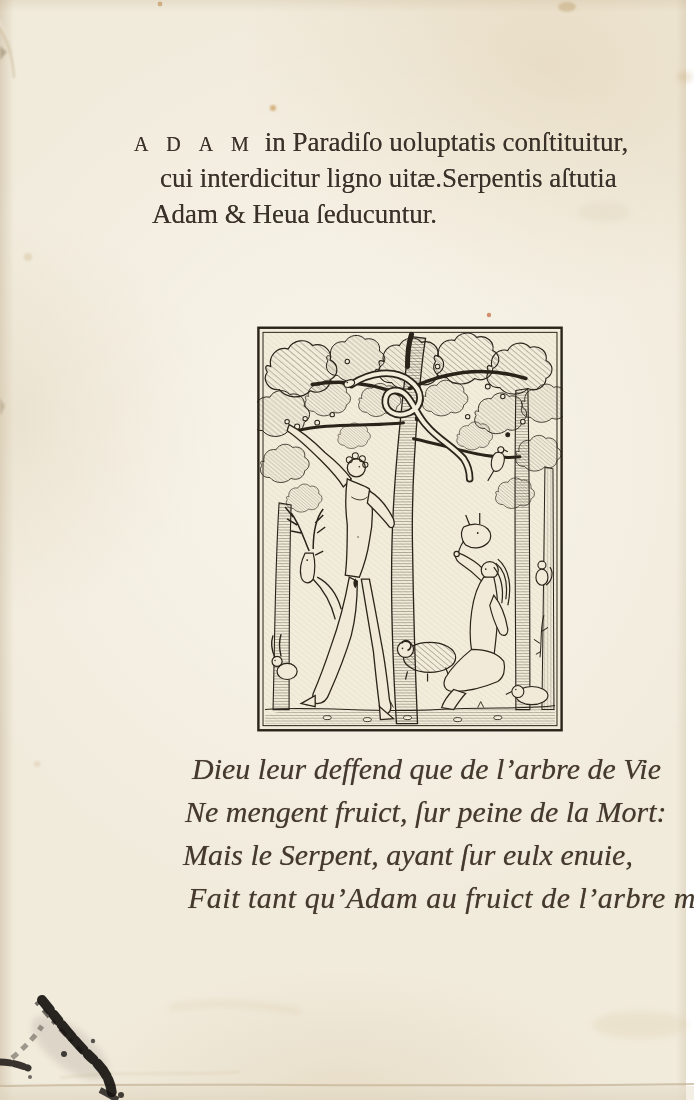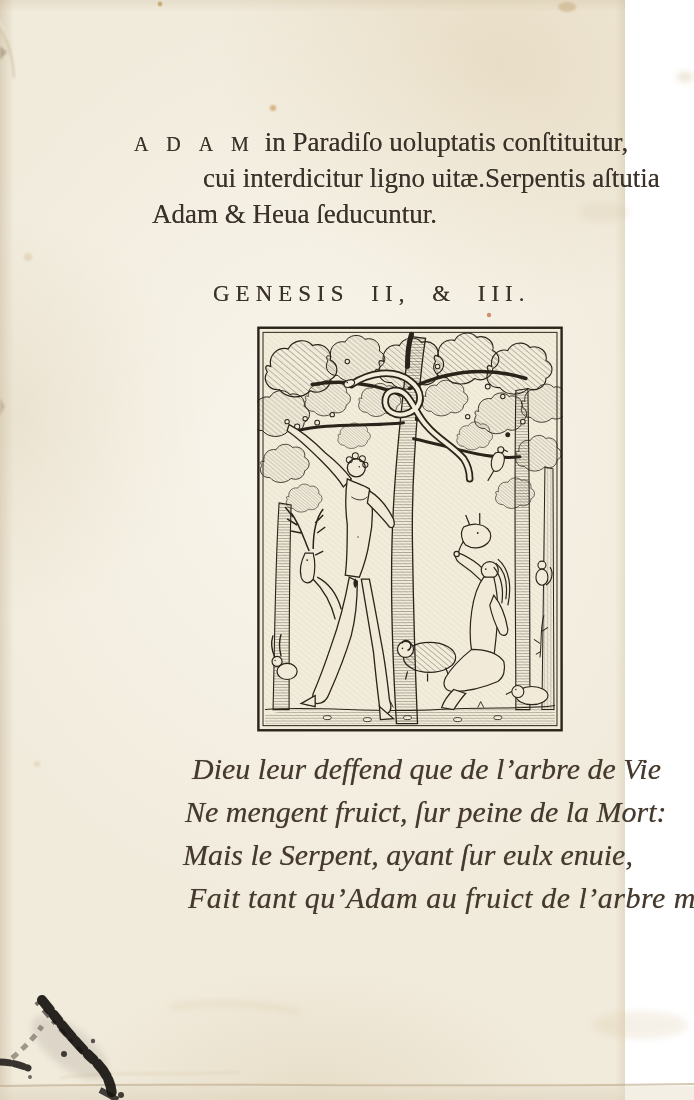--- a/index.html
+++ b/index.html
@@ -1,34 +1,34 @@
 <!DOCTYPE html>
 <html><head>
 <meta charset="utf-8">
 <style>
   html,body{margin:0;padding:0;width:694px;height:1100px;overflow:hidden;}
   .page{
-    position:relative;width:625px;height:1100px;
+    position:relative;width:686px;height:1100px;
     background-color:#f1ebdc;
     background-image:
       radial-gradient(90% 60% at 50% 42%, rgba(255,254,248,.55), rgba(255,254,248,0) 70%),
       radial-gradient(45% 22% at 80% 6%, rgba(210,185,140,.28), rgba(210,185,140,0) 100%),
       radial-gradient(30% 18% at 2% 38%, rgba(205,185,150,.25), rgba(205,185,150,0) 100%),
       radial-gradient(40% 12% at 50% 100%, rgba(210,190,155,.30), rgba(210,190,155,0) 100%),
       linear-gradient(90deg, rgba(170,148,110,.30) 0px, rgba(170,148,110,0) 14px),
       linear-gradient(-90deg, rgba(180,160,125,.22) 0px, rgba(180,160,125,0) 10px),
       linear-gradient(180deg, rgba(185,165,130,.20) 0px, rgba(185,165,130,0) 12px),
       linear-gradient(0deg, rgba(175,155,118,.28) 0px, rgba(175,155,118,0) 18px);
     font-family:"Liberation Serif","DejaVu Serif",serif;
     color:#3a322a;
   }
   .abs{position:absolute;white-space:nowrap;}
   .latin{font-size:27px;line-height:1;text-shadow:0 0 .6px rgba(56,47,38,.7);}
   .line1{left:134px;top:129px;}
-  .line2{left:160px;top:165px;margin-left:43px;}
+  .line2{left:160px;top:165px;}
   .line3{left:152px;top:201px;}
   .leadcaps{font-size:20px;letter-spacing:7px;margin-right:9px;}
   .genesis{left:213px;top:281px;font-size:23px;letter-spacing:6px;word-spacing:10px;
            text-shadow:0 0 .6px rgba(56,47,38,.7);}
   .woodcut-box{left:257px;top:326px;width:306px;height:406px;}
   .verse{left:183px;top:747px;font-size:30px;font-style:italic;line-height:43px;
          color:#45392d;text-shadow:0 0 .7px rgba(62,50,38,.6);}
   .verse .vl{height:43px;}
   .vl1{margin-left:9px;}
   .vl2{margin-left:2px;}
@@ -41,21 +41,20 @@
 <body>
 
 <div class="page">
 
   <div class="abs latin line1">
     <span class="leadcaps">A D A M</span><span>in Paradiſo uoluptatis conſtituitur,</span>
   </div>
   <div class="abs latin line2">cui interdicitur ligno uitæ.Serpentis aſtutia</div>
   <div class="abs latin line3">Adam &amp; Heua ſeducuntur.</div>
 
-  <div class="abs genesis">GENESIS II, &amp; III.</div>
 
   <div class="abs woodcut-box">
     <svg width="306" height="406" viewBox="0 0 305 404">
       <defs>
         <pattern id="pat-d" width="4.2" height="4.2" patternUnits="userSpaceOnUse" patternTransform="rotate(40)">
           <path d="M0 2.1 H4.2" stroke="#2a2419" stroke-width="0.5" opacity="0.5"></path>
         </pattern>
         <pattern id="pat-h" width="3" height="2.8" patternUnits="userSpaceOnUse">
           <path d="M0 1.4 H3" stroke="#2a2419" stroke-width="0.55" opacity="0.55"></path>
         </pattern>

